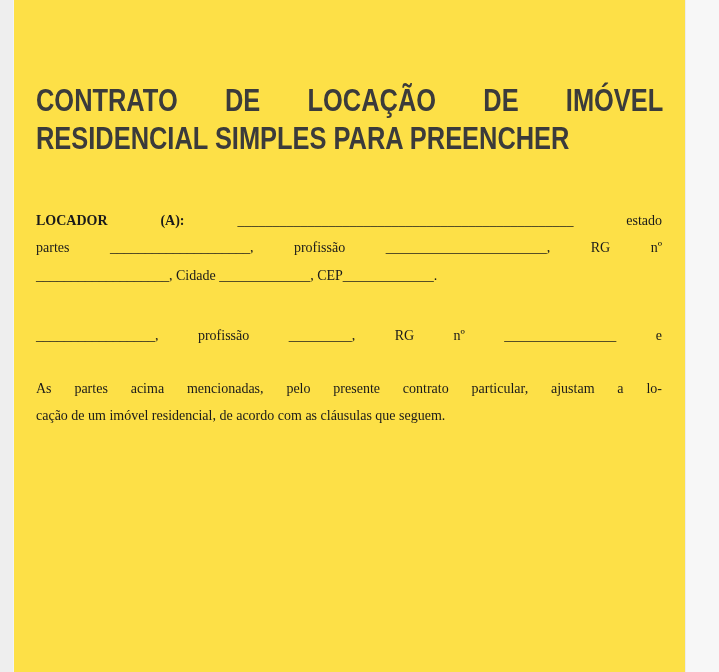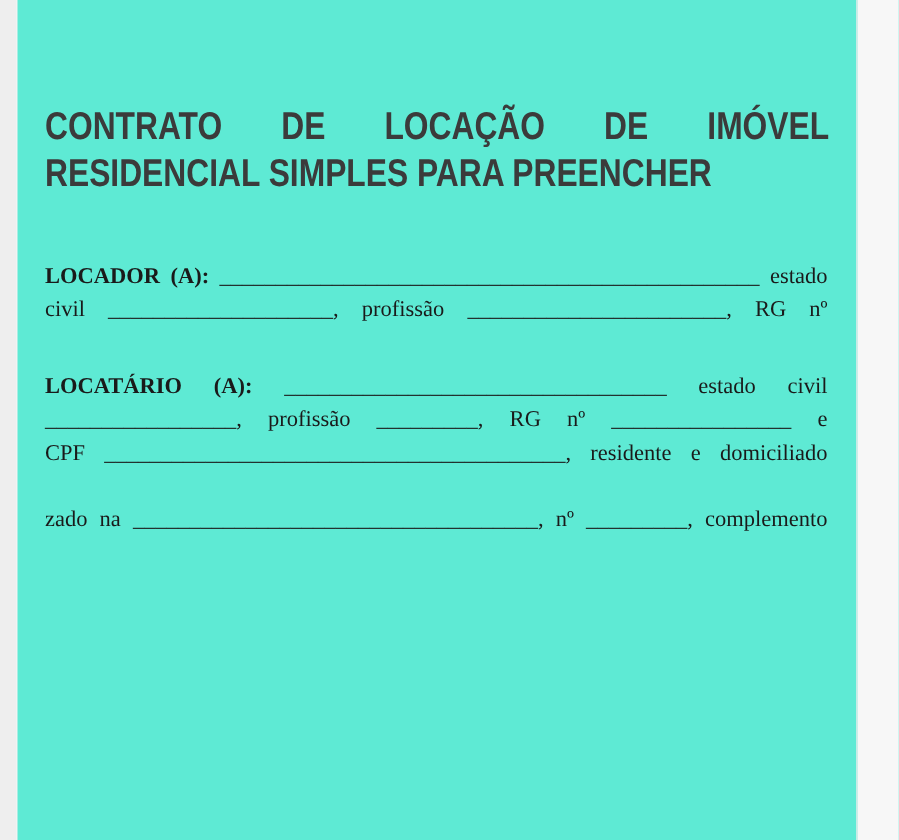--- a/index.html
+++ b/index.html
@@ -16,21 +16,21 @@
   }
   .gutter-left {
     position: absolute; left: 0; top: 0;
     width: 13px; height: 100%;
     background: #eeeeee;
     border-right: 1px solid #f4f4f4;
   }
   .page {
     position: absolute; left: 14px; top: 0;
     width: 672px; height: 672px;
-    background: #5eead4;
+    background: #fde047;
     box-sizing: border-box;
     padding: 82px 23px 0 22px;
     border-right: 1px solid #ececec;
     overflow: hidden;
   }
   
   .title {
     font-family: "Liberation Sans", sans-serif;
     font-weight: bold;
     color: #3b3b3b;
@@ -39,21 +39,21 @@
     width: 765px;
     transform: scaleX(0.82);
     transform-origin: left top;
     margin: 0 0 49px 0;
   }
   .tline { text-align: justify; text-align-last: justify; }
   .tline.last { text-align: justify; text-align-last: left; }
 
   
   .para {
-    font-size: 18px;
+    font-size: 14px;
     line-height: 27.3px;
     color: #1a1a1a;
     margin: 0;
   }
   .p-locador   { margin-bottom: 33px; }
   .p-locatario { margin-bottom: 26px; }
   .p-intro     { margin-bottom: 25px; }
   .p-clausula  { margin-bottom: 0; }
   .line { text-align: justify; text-align-last: justify; }
   .line.last { text-align: left; text-align-last: left; }
@@ -67,28 +67,30 @@
 
   <div class="page">
 
     <h1 class="title">
       <div class="tline">CONTRATO DE LOCAÇÃO DE IMÓVEL</div>
       <div class="tline last">RESIDENCIAL SIMPLES PARA PREENCHER</div>
     </h1>
 
     <div class="para p-locador">
       <div class="line"><b>LOCADOR (A):</b><span> ________________________________________________ estado</span></div>
-      <div class="line"><span>civil ____________________, profissão _______________________, RG nº</span></div>
+      <div class="line"><span>partes ____________________, profissão _______________________, RG nº</span></div>
+      <div class="line last"><span>___________________, Cidade _____________, CEP_____________.</span></div>
     </div>
 
     <div class="para p-locatario">
-      <div class="line"><b>LOCATÁRIO (A):</b><span> __________________________________ estado civil</span></div>
       <div class="line"><span>_________________, profissão _________, RG nº ________________ e</span></div>
-      <div class="line"><span>CPF _________________________________________, residente e domiciliado</span></div>
     </div>
 
+    <div class="para p-intro">
+      <div class="line"><span>As partes acima mencionadas, pelo presente contrato particular, ajustam a lo-</span></div>
+      <div class="line last"><span>cação de um imóvel residencial, de acordo com as cláusulas que seguem.</span></div>
+    </div>
 
     <div class="para p-clausula">
-      <div class="line"><span>zado na ____________________________________, nº _________, complemento</span></div>
     </div>
 
   </div>
 </div>
 
 </body></html>

